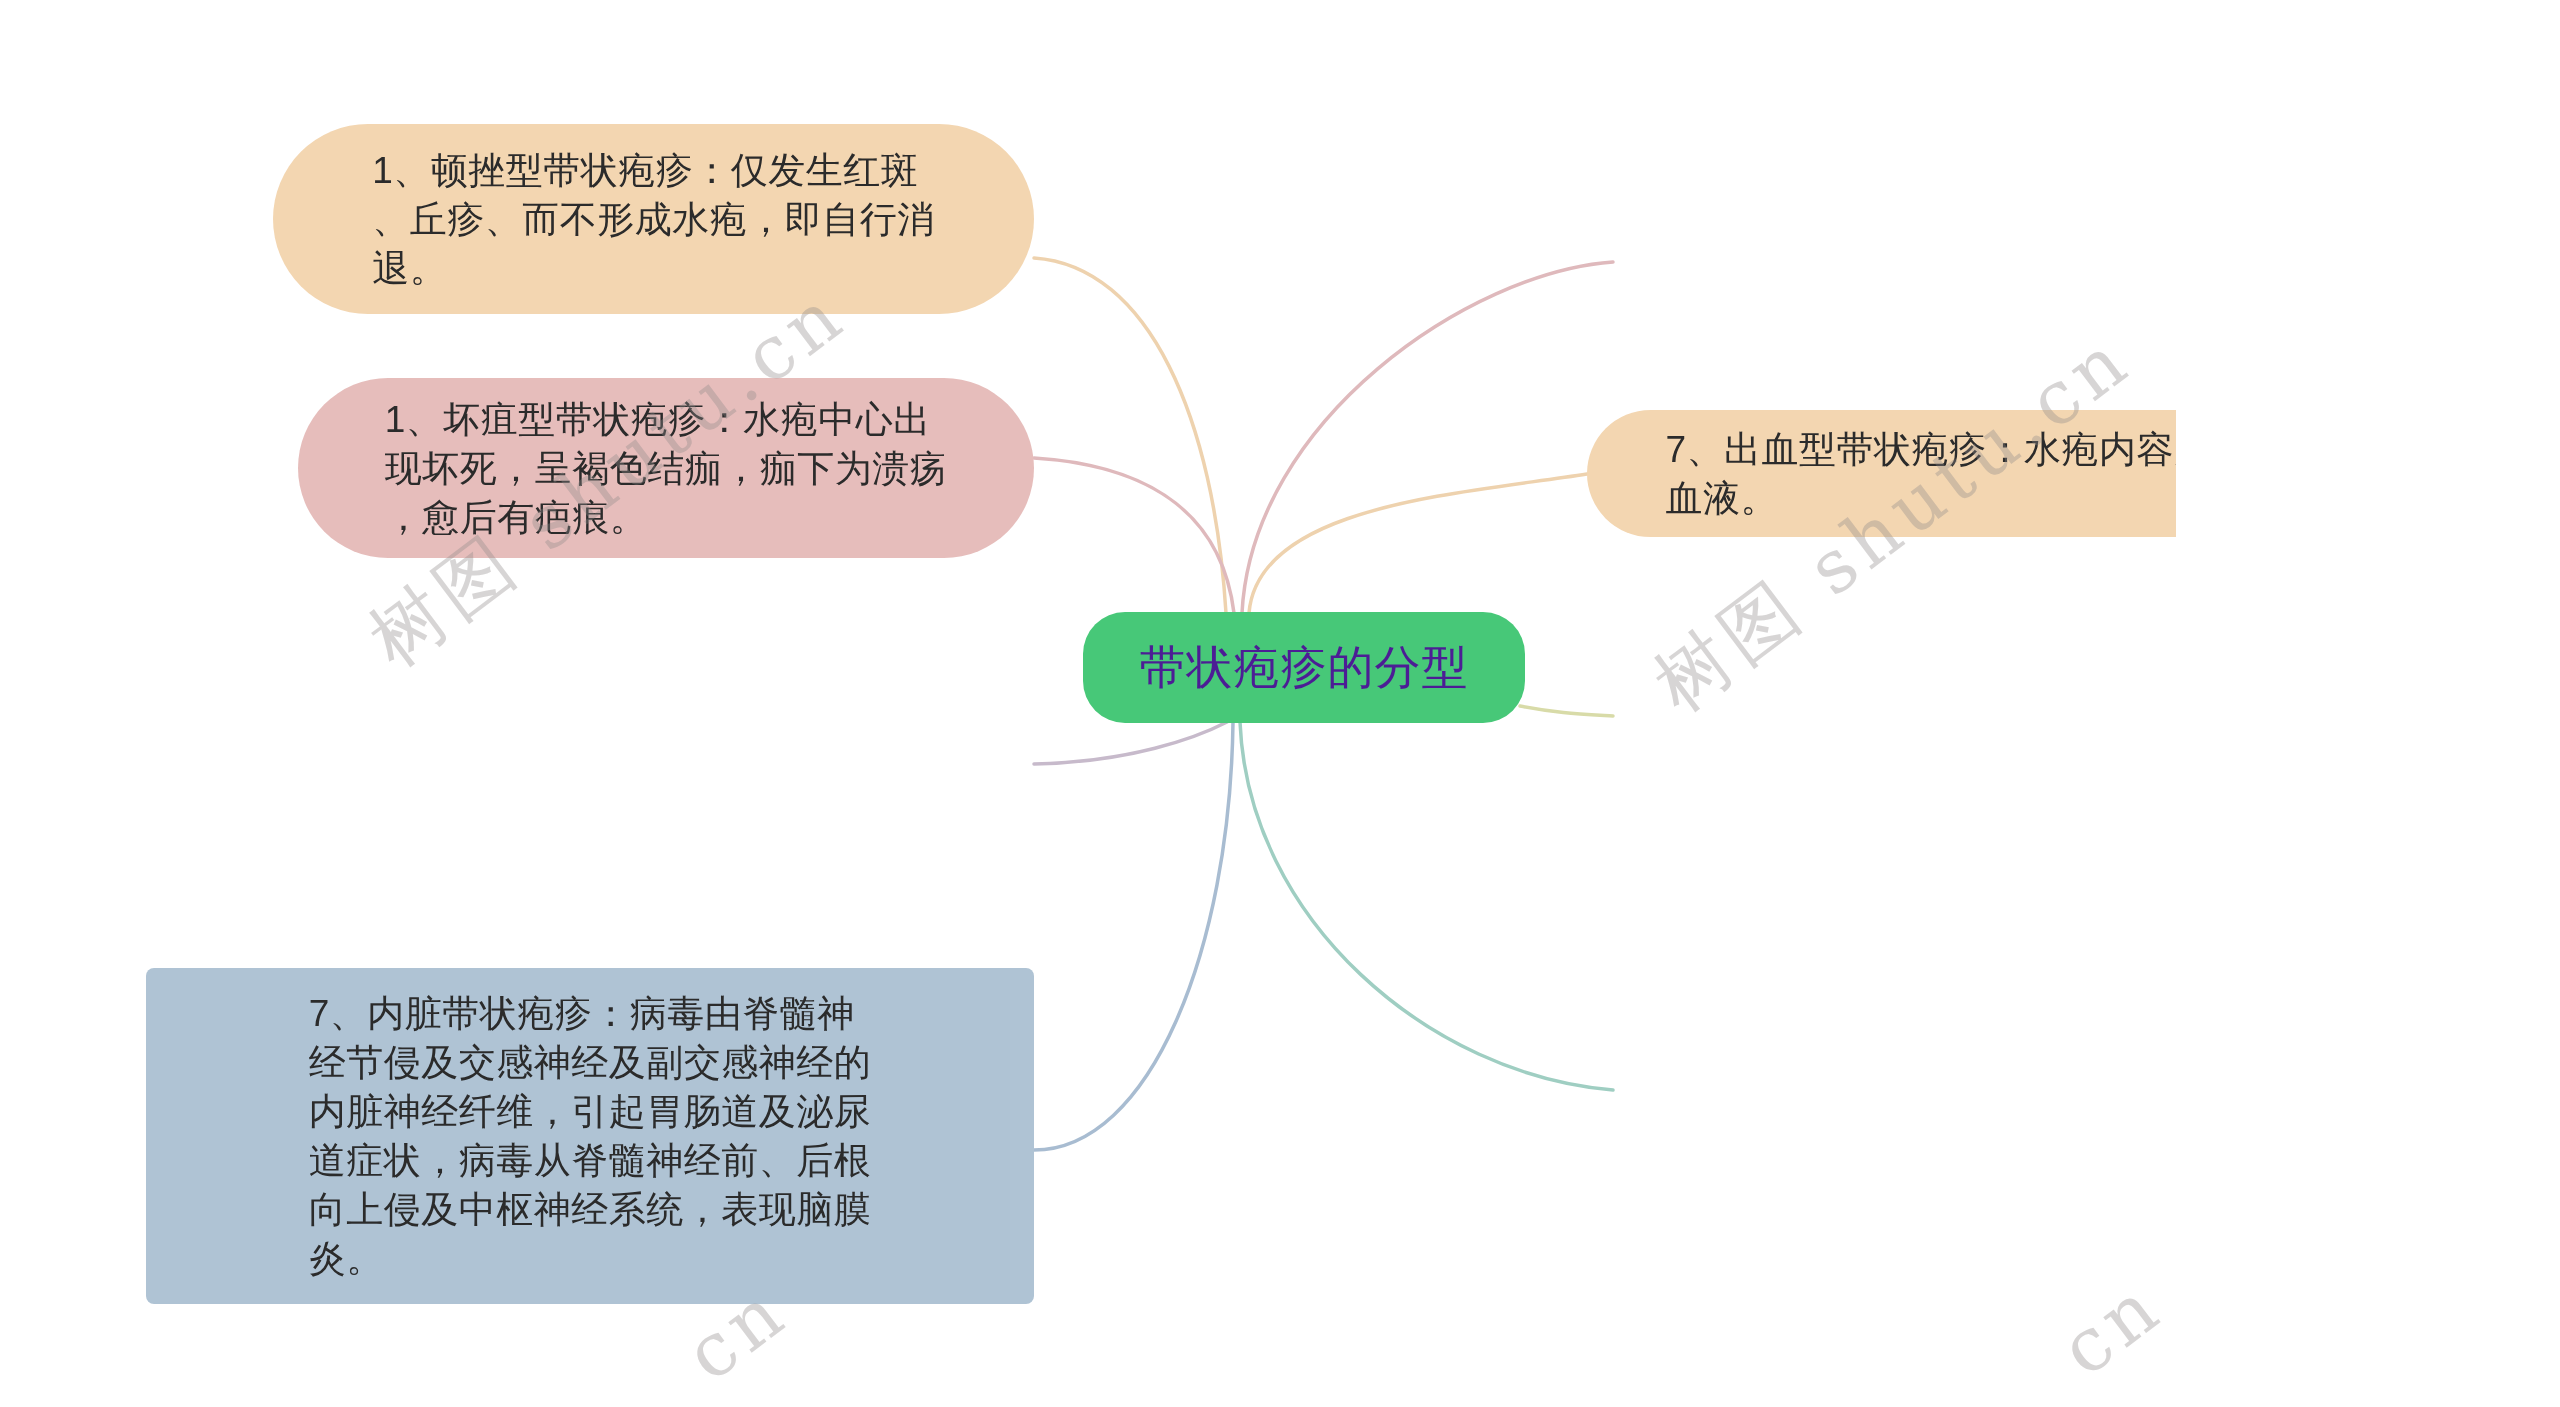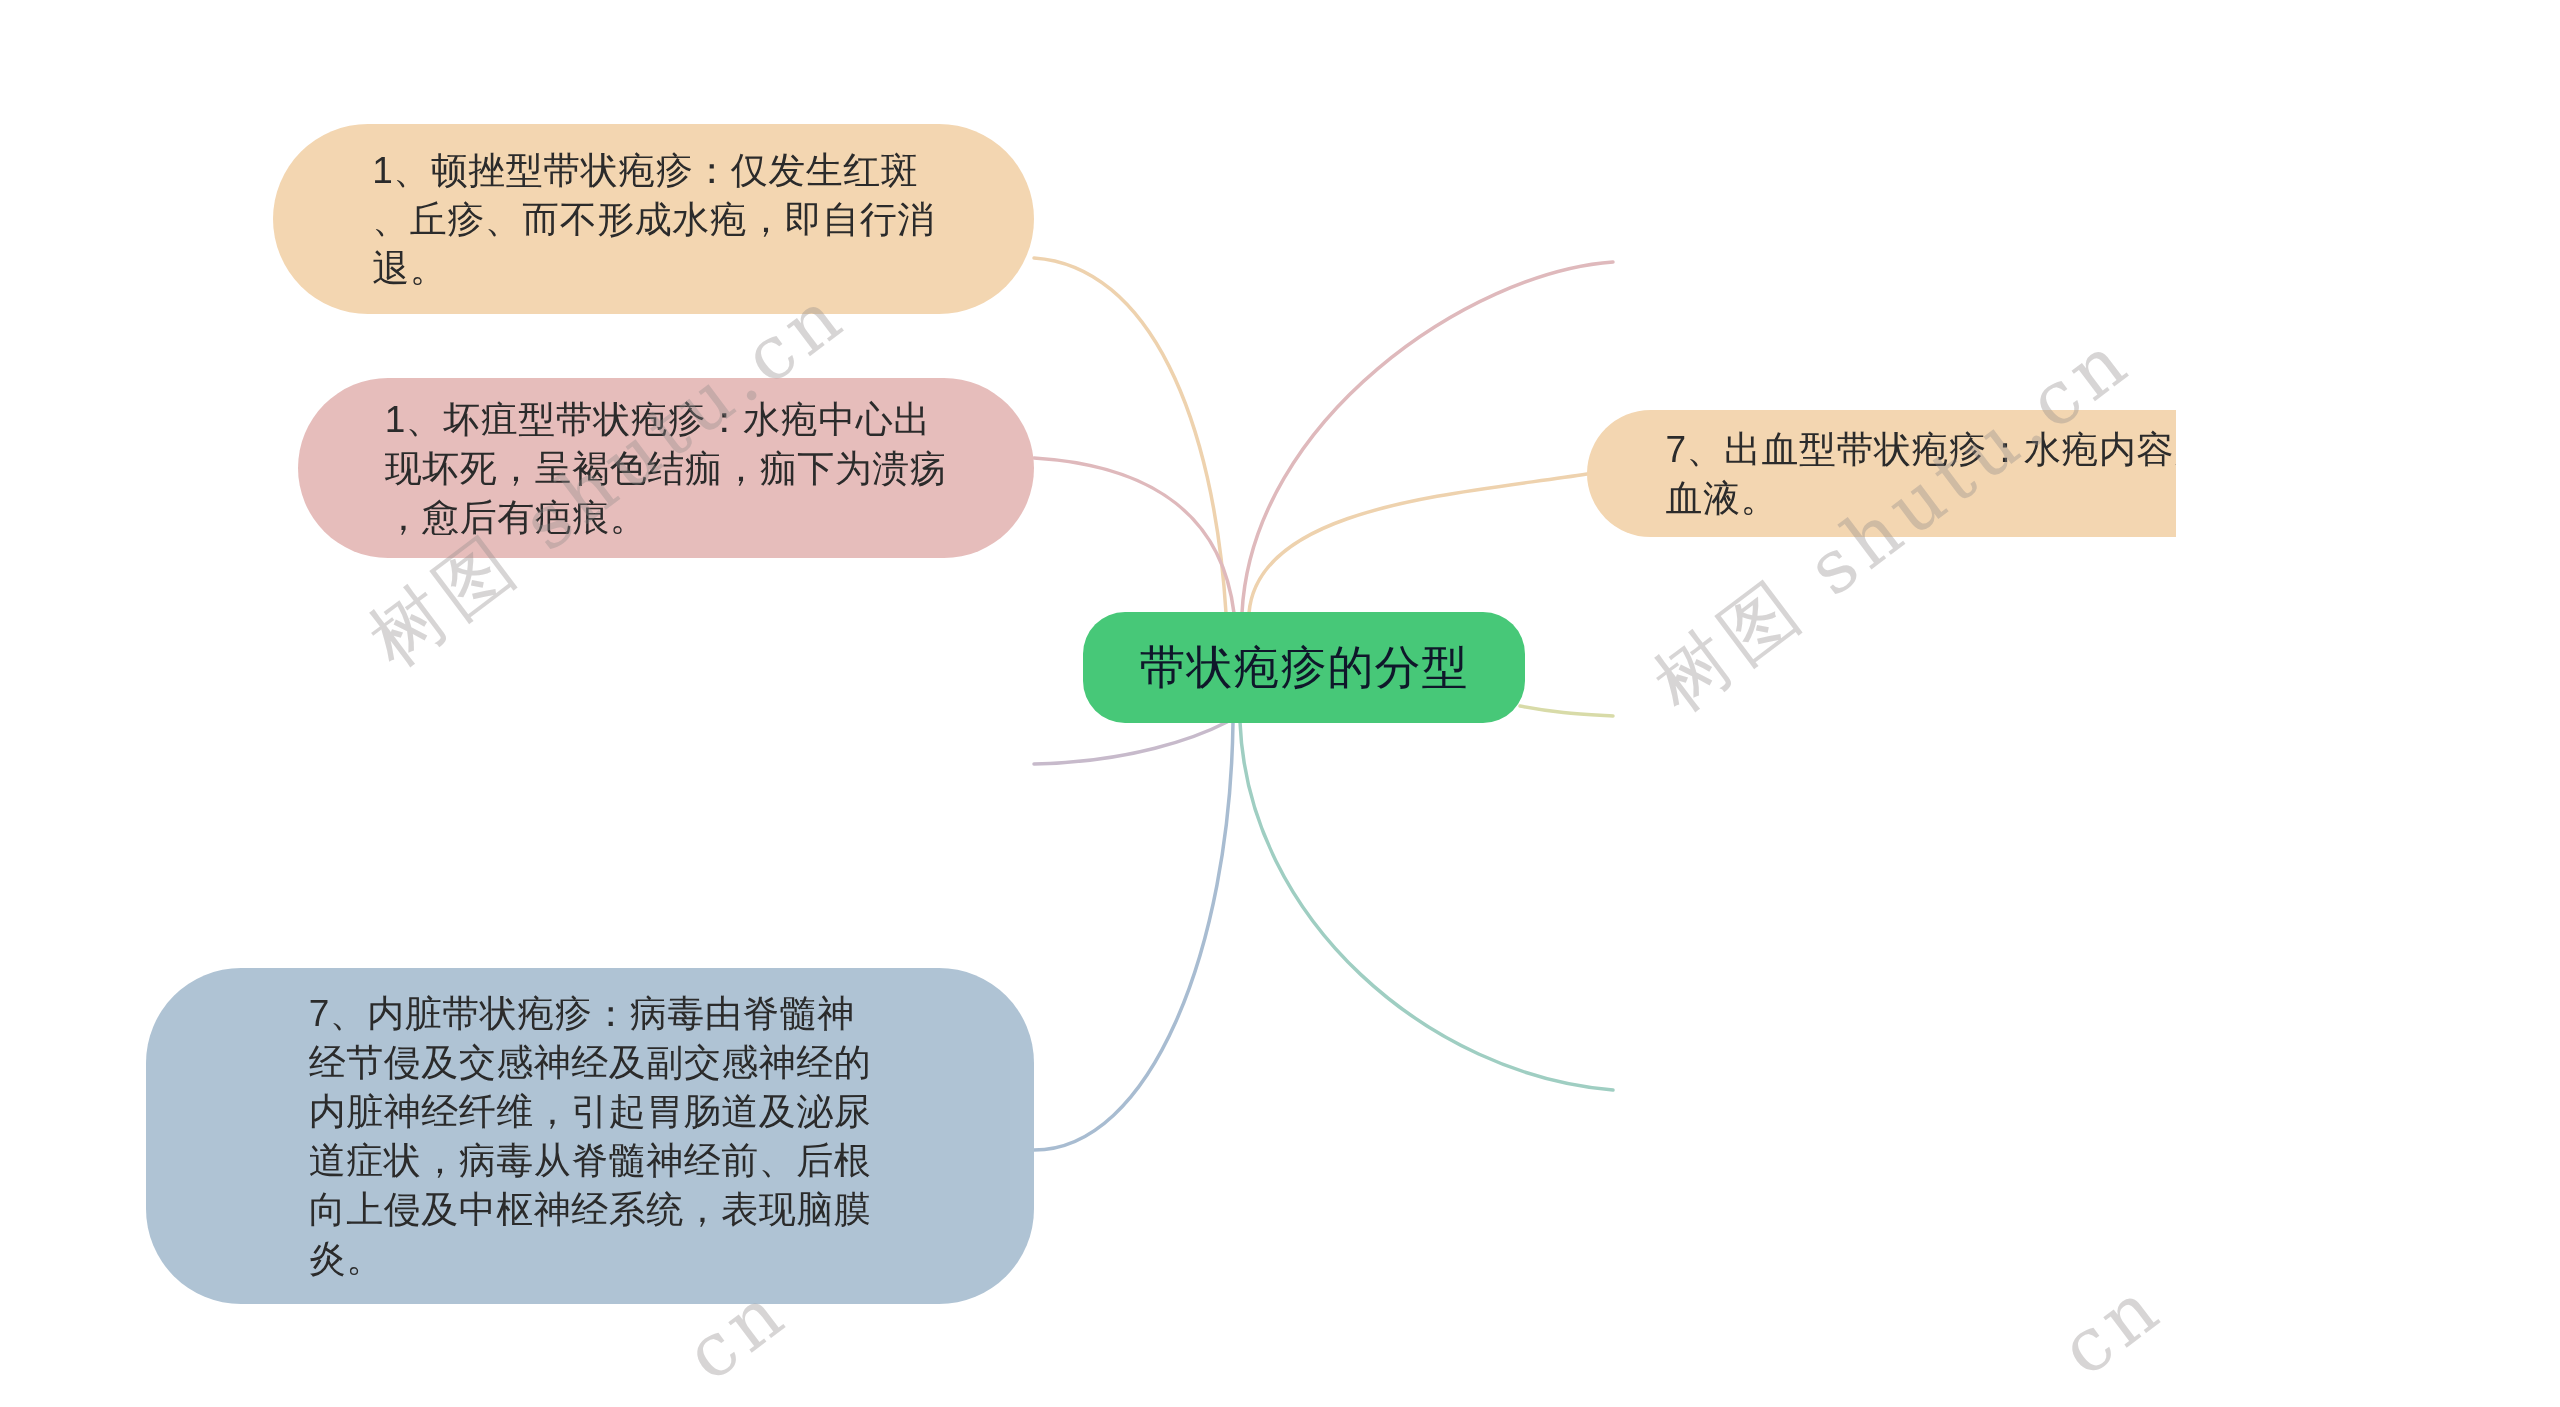--- a/index.html
+++ b/index.html
@@ -2,21 +2,21 @@
 <html><head>
 <meta charset="utf-8">
 <style>
   html,body{margin:0;padding:0;}
   body{font-family:"Liberation Sans","DejaVu Sans",sans-serif;background:#ffffff;}
   .canvas{position:relative;width:2176px;height:1407px;background:#ffffff;overflow:hidden;}
   .edges{position:absolute;left:0;top:0;width:2560px;height:1407px;z-index:1;}
   .edges path{fill:none;stroke-width:3.5px;stroke-linecap:round;}
   .node{position:absolute;z-index:2;border-radius:95px;display:flex;align-items:center;justify-content:center;color:#2b2b2b;font-size:37px;line-height:49px;letter-spacing:0.5px;}
   .node-text{white-space:pre-line;text-align:left;}
-  .root-node{border-radius:42px;font-size:46px;font-weight:400;letter-spacing:1px;color:#0f172a;}
+  .root-node{border-radius:42px;font-size:46px;font-weight:400;letter-spacing:1px;color:#4c1d95;}
   .watermark{position:absolute;z-index:3;font-family:"DejaVu Serif","Liberation Serif",serif;font-size:74px;letter-spacing:7px;color:#8f8a8a;opacity:0.35;transform:rotate(-37deg);transform-origin:left center;white-space:nowrap;pointer-events:none;}
 </style>
 </head>
 <body>
 
 <div class="canvas">
 
   <svg class="edges" viewBox="0 0 2560 1407" xmlns="http://www.w3.org/2000/svg">
     <path d="M 1034 258 C 1150 266, 1214 420, 1226 613" stroke="#EED2AE"></path>
     <path d="M 1034 458 C 1130 464, 1220 500, 1234 613" stroke="#DFB9BC"></path>
@@ -34,21 +34,21 @@
 退。</div>
   </div>
 
   <div class="node" style="left: 298px; top: 378px; width: 736px; height: 180px; background-color: rgb(230, 189, 187);">
     <div class="node-text">1、坏疽型带状疱疹：水疱中心出
 现坏死，呈褐色结痂，痂下为溃疡
 ，愈后有疤痕。</div>
   </div>
 
 
-  <div class="node" style="left: 146px; top: 968px; width: 888px; height: 336px; background-color: rgb(175, 195, 212);">
+  <div class="node" style="left: 146px; top: 968px; width: 888px; height: 336px; background-color: rgb(175, 195, 212); border-radius: 8px;">
     <div class="node-text">7、内脏带状疱疹：病毒由脊髓神
 经节侵及交感神经及副交感神经的
 内脏神经纤维，引起胃肠道及泌尿
 道症状，病毒从脊髓神经前、后根
 向上侵及中枢神经系统，表现脑膜
 炎。</div>
   </div>
 
   <div class="node root-node" style="left: 1083px; top: 612px; width: 442px; height: 111px; background-color: rgb(71, 200, 120);">
     <div class="node-text">带状疱疹的分型</div>

